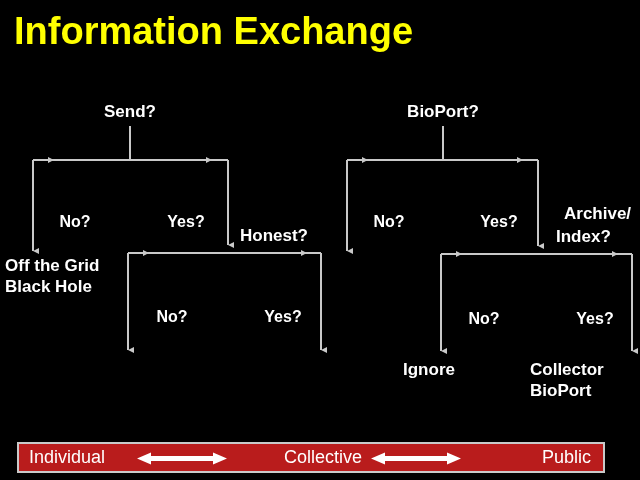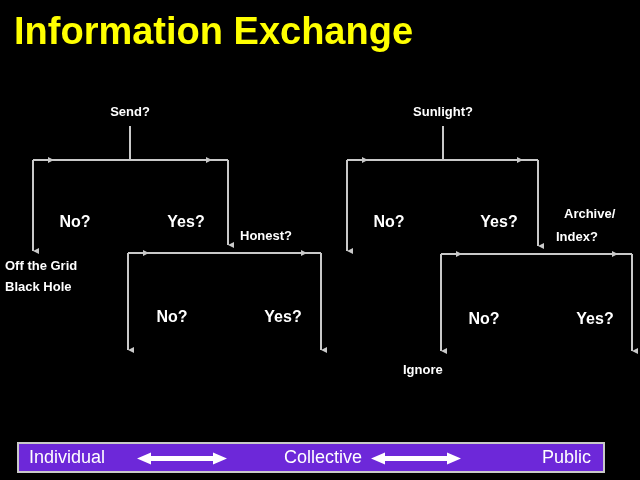--- a/index.html
+++ b/index.html
@@ -29,21 +29,21 @@
     position: absolute;
     left: 0;
     top: 0;
     width: 640px;
     height: 480px;
     pointer-events: none;
   }
   .node {
     position: absolute;
     color: #ffffff;
-    font-size: 13px;
+    font-size: 17px;
     font-weight: bold;
     line-height: 21px;
     white-space: pre;
   }
   .node.center {
     transform: translateX(-50%);
     text-align: center;
   }
   .node.left {
     text-align: left;
@@ -54,21 +54,21 @@
   }
   
   #spectrum {
     position: absolute;
     left: 17px;
     top: 442px;
     width: 588px;
     height: 31px;
     border: 2px solid #c9c9c9;
     box-sizing: border-box;
-    background: #6d28d9;
+    background: #b91c1c;
     text-align: right;
   }
   .spec-label {
     position: absolute;
     color: #ffffff;
     font-size: 18px;
     font-weight: normal;
     line-height: 27px;
     top: 0px;
     white-space: nowrap;
@@ -131,39 +131,41 @@
       <path d="M537,254 L456,254" marker-end="url(#ah-left)"></path>
       <path d="M537,254 L618,254" marker-end="url(#ah-right)"></path>
       <path d="M456,254 L441,254"></path>
       <path d="M618,254 L632,254"></path>
       <path d="M441,254 L441,351" marker-end="url(#ah-down)"></path>
       <path d="M632,254 L632,351" marker-end="url(#ah-down)"></path>
     </g>
   </svg>
 
   <div class="node center" style="left:130px; top:101px;">Send?</div>
-  <div class="node center" style="left:443px; top:101px;">Sunlight?</div>
+  <div class="node center" style="left:443px; top:101px;">BioPort?</div>
 
   <div class="node q center" style="left:75px; top:173px;">No?</div>
   <div class="node q center" style="left:186px; top:173px;">Yes?</div>
   <div class="node q center" style="left:389px; top:173px;">No?</div>
   <div class="node q center" style="left:499px; top:173px;">Yes?</div>
 
   <div class="node left" style="left:240px; top:225px;">Honest?</div>
   <div class="node left" style="left:556px; top:203px;margin-left:8px;">Archive/</div>
   <div class="node left" style="left:556px; top:226px;">Index?</div>
 
   <div class="node q center" style="left:172px; top:268px;">No?</div>
   <div class="node q center" style="left:283px; top:268px;">Yes?</div>
   <div class="node q center" style="left:484px; top:270px;">No?</div>
   <div class="node q center" style="left:595px; top:270px;">Yes?</div>
 
   <div class="node left" style="left:5px; top:255px;">Off the Grid
 Black Hole</div>
   <div class="node left" style="left:403px; top:359px;">Ignore</div>
+  <div class="node left" style="left:530px; top:359px;">Collector
+BioPort</div>
 
   <div id="spectrum">
     <div class="spec-label" id="spec-individual">Individual</div>
     <div class="spec-label" id="spec-collective">Collective</div>
     <div class="spec-label" id="spec-public">Public</div>
 
     <svg class="spec-arrow" id="spec-arrow-1" viewBox="0 0 90 13" xmlns="http://www.w3.org/2000/svg" preserveAspectRatio="none">
       <path d="M0,6.5 L14,0.5 L14,4 L76,4 L76,0.5 L90,6.5 L76,12.5 L76,9 L14,9 L14,12.5 Z" fill="#ffffff"></path>
     </svg>
     <svg class="spec-arrow" id="spec-arrow-2" viewBox="0 0 90 13" xmlns="http://www.w3.org/2000/svg" preserveAspectRatio="none">

